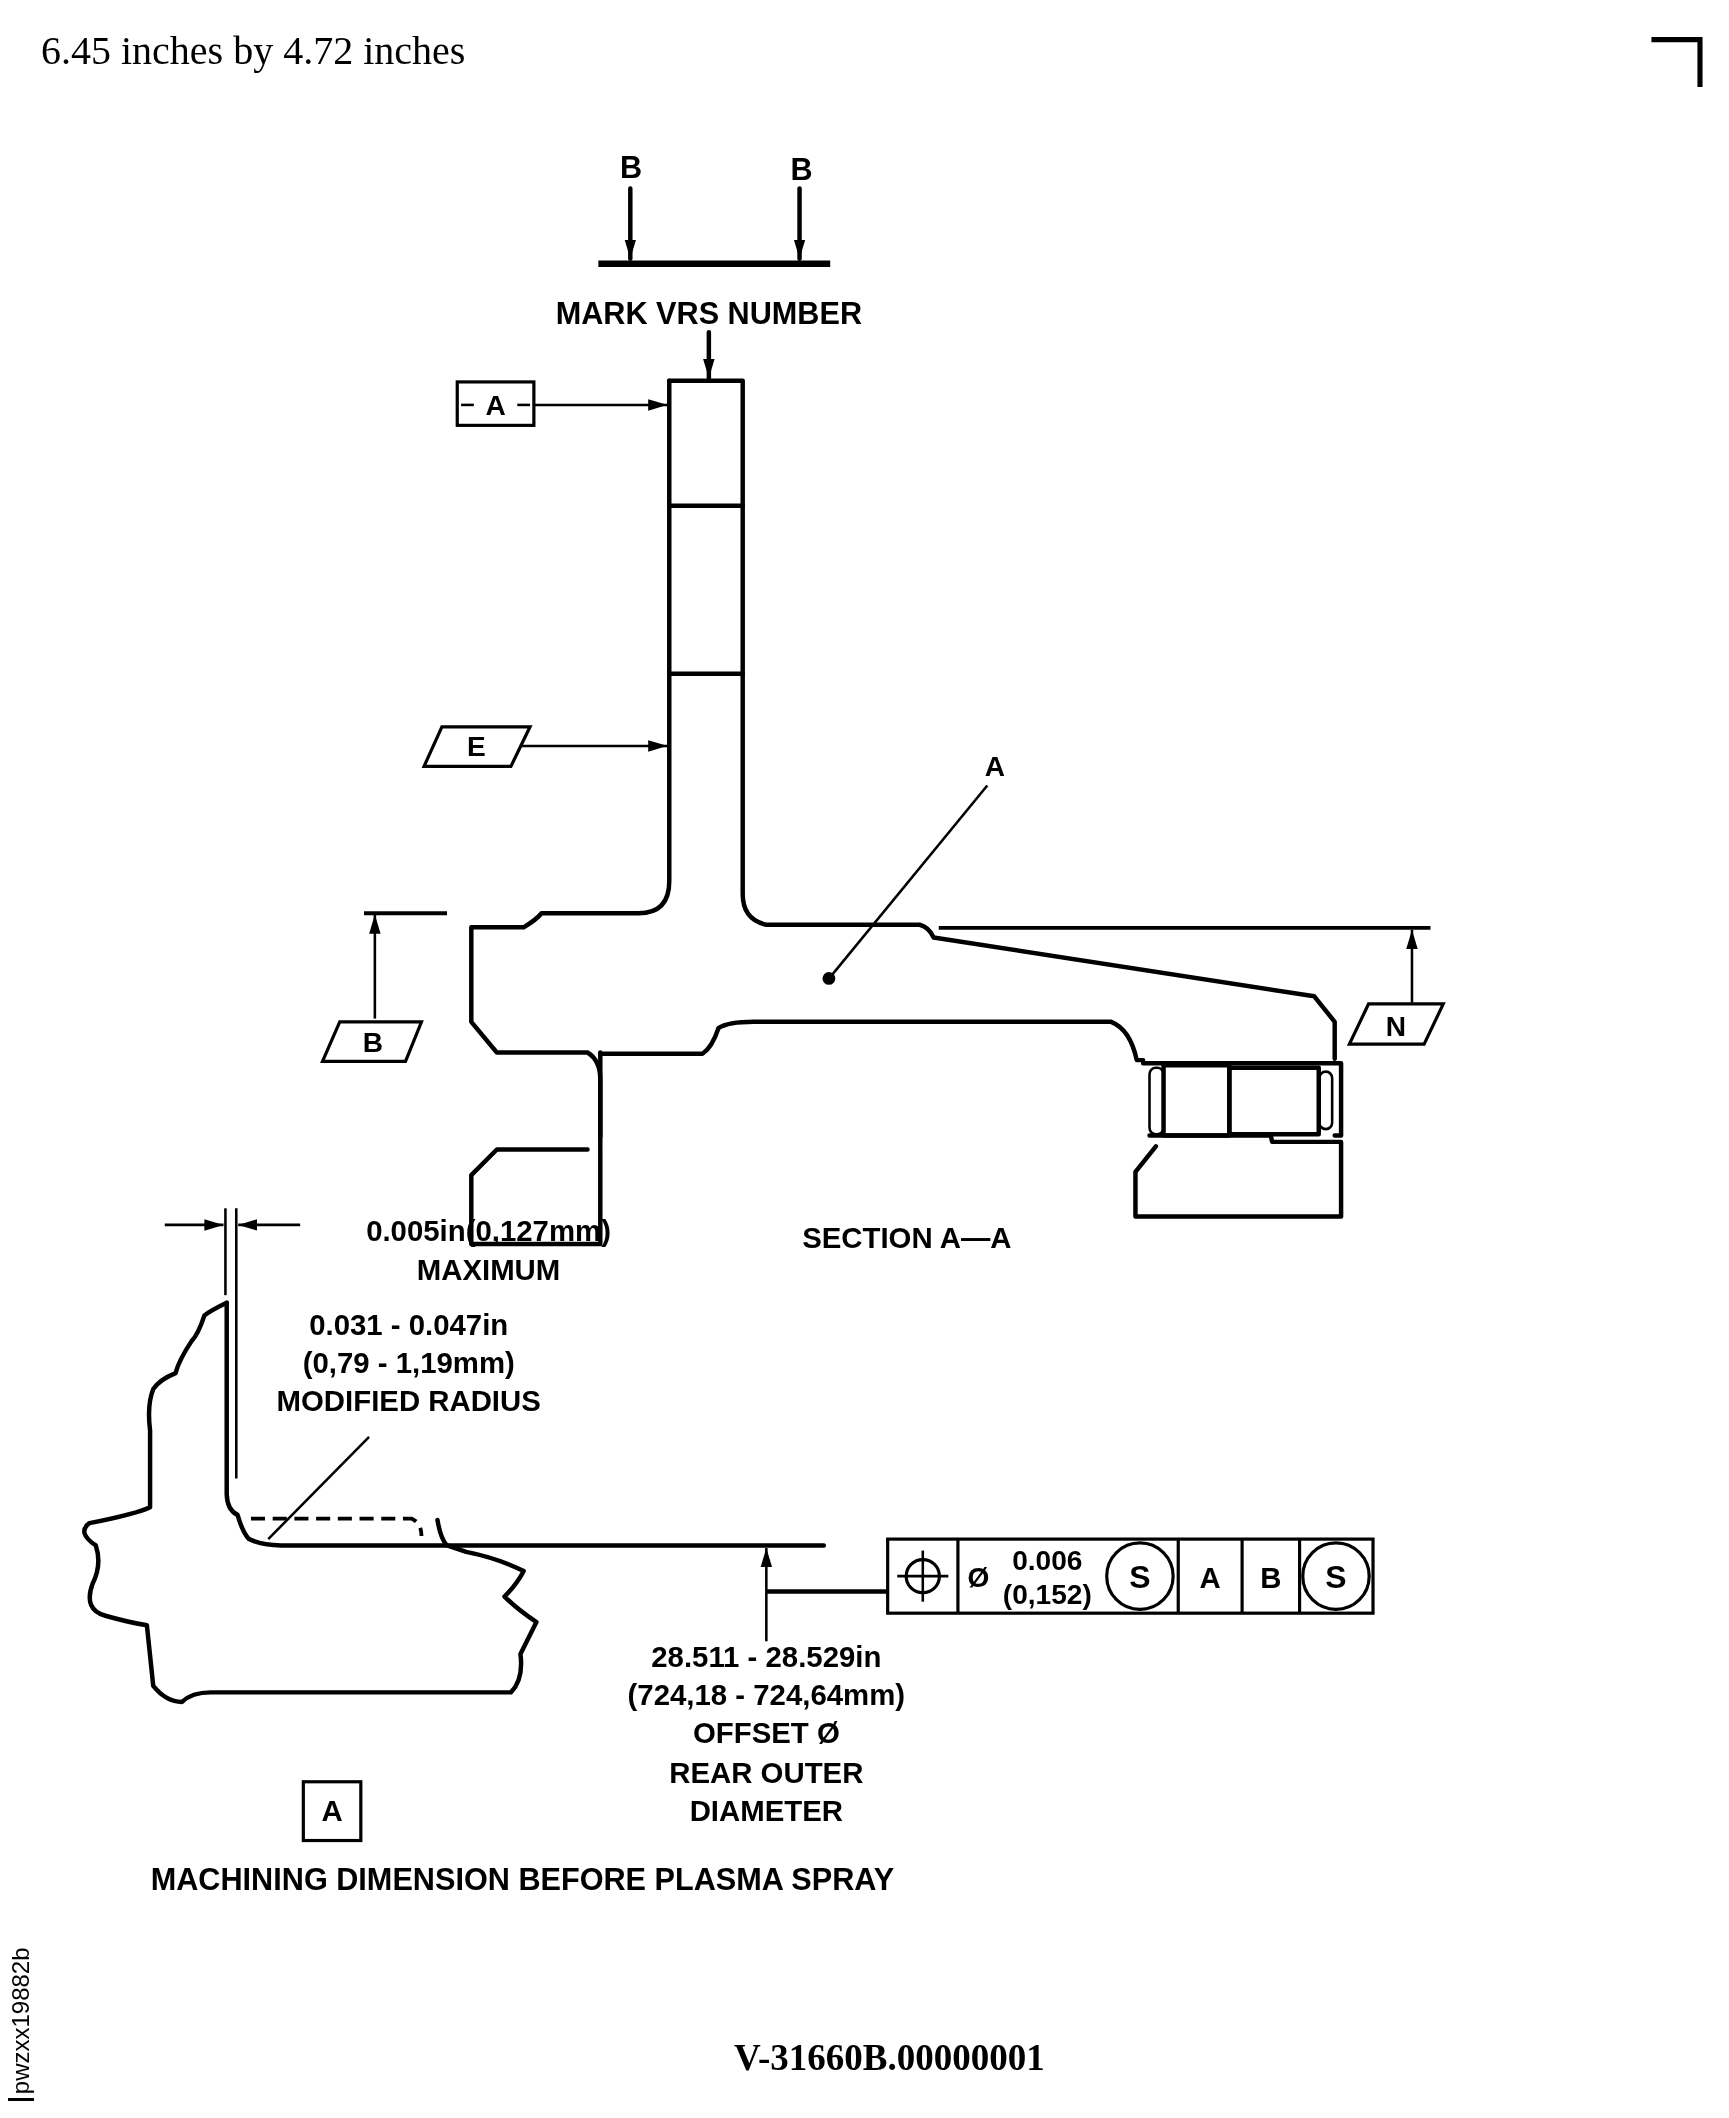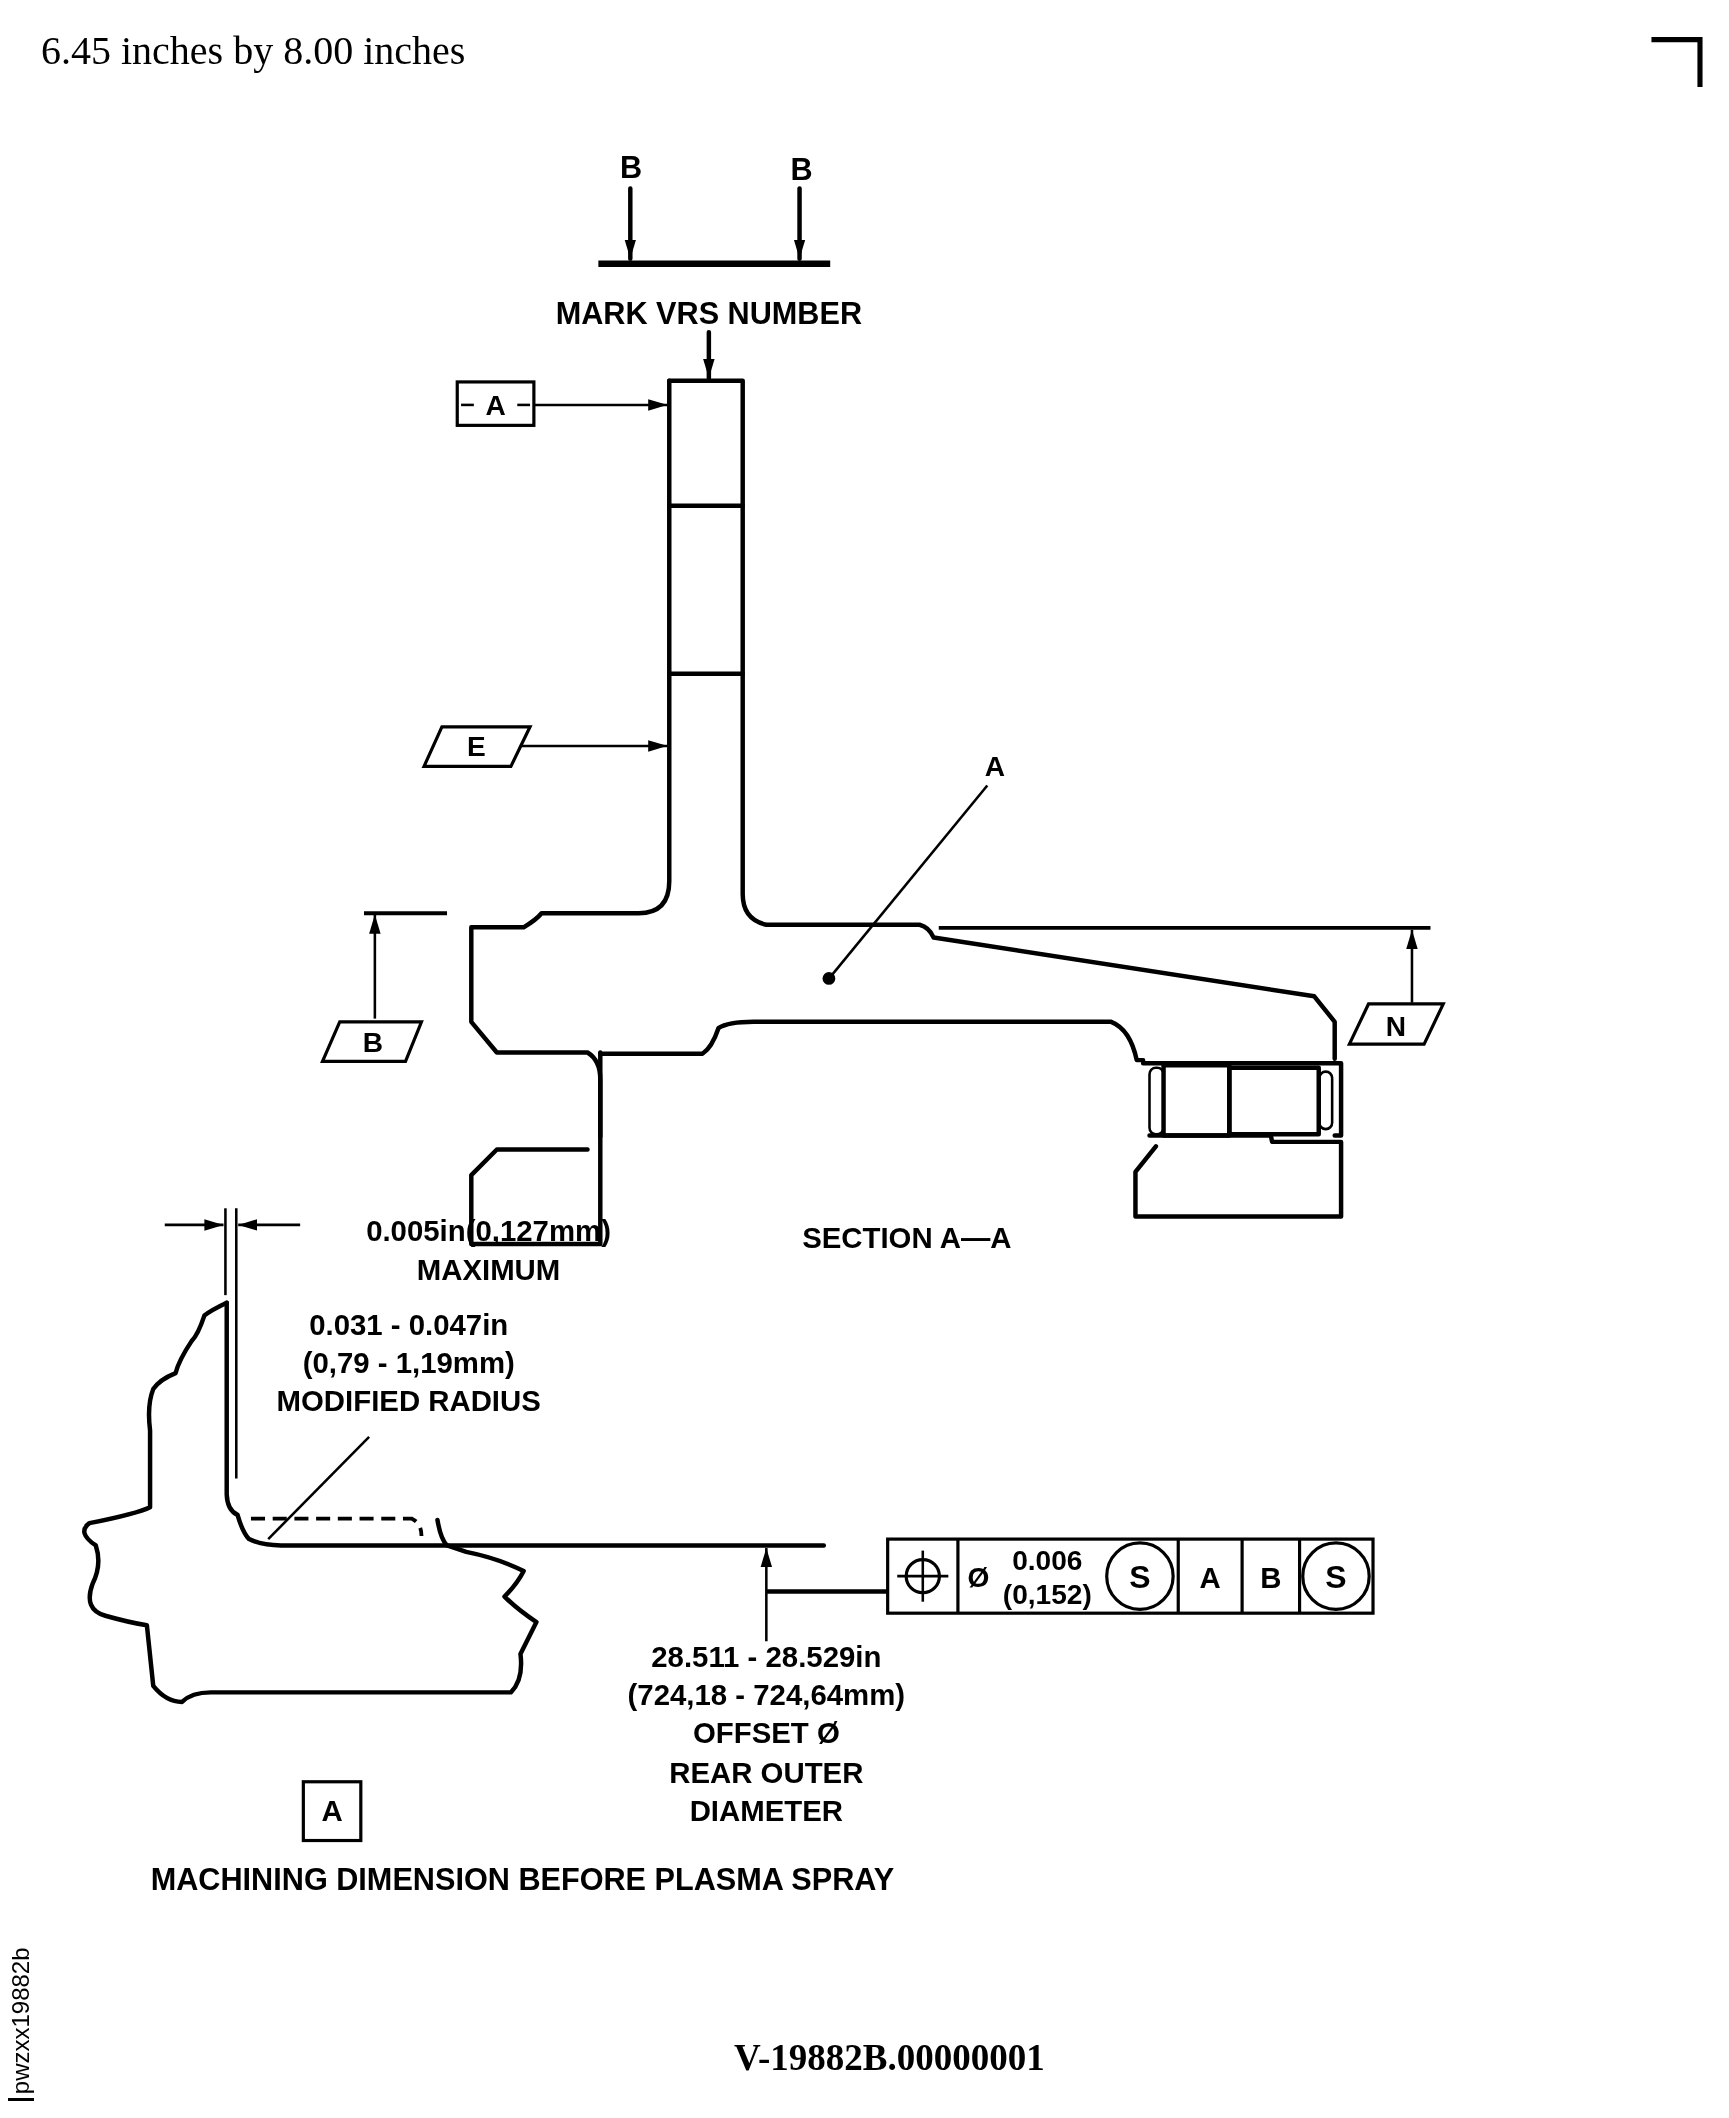--- a/index.html
+++ b/index.html
@@ -26,21 +26,21 @@
     font-family: "Liberation Sans", "DejaVu Sans", sans-serif;
     font-weight: bold; fill: #000;
   }
   .ln { stroke: #000; stroke-width: 7; fill: none; stroke-linejoin: round; stroke-linecap: round; }
   .thin { stroke: #000; stroke-width: 4; fill: none; }
   .box { stroke: #000; stroke-width: 5; fill: #fff; }
 </style>
 </head>
 <body>
 
-<div class="page-header">6.45 inches by 8.00 inches</div>
+<div class="page-header">6.45 inches by 4.72 inches</div>
 
 <svg id="drawing" width="1730" height="2119" viewBox="0 0 2709 3318" xmlns="http://www.w3.org/2000/svg">
   <defs>
     <marker id="ah" markerWidth="10" markerHeight="10" refX="9" refY="5" orient="auto" markerUnits="userSpaceOnUse">
       <path d="M0,0 L10,5 L0,10 Z" fill="#000"></path>
     </marker>
     <marker id="ahBig" viewBox="0 0 10 10" markerWidth="30" markerHeight="30" refX="10" refY="5" orient="auto" markerUnits="userSpaceOnUse">
       <path d="M0,2 L10,5 L0,8 Z" fill="#000"></path>
     </marker>
   </defs>
@@ -160,14 +160,14 @@
   <text x="1200" y="2852" font-size="46" text-anchor="middle">DIAMETER</text>
 
   <g>
     <rect class="box" x="475" y="2790" width="90" height="92"></rect>
     <text x="520" y="2852" font-size="46" text-anchor="middle">A</text>
     <text x="818" y="2960" font-size="48" text-anchor="middle">MACHINING DIMENSION BEFORE PLASMA SPRAY</text>
   </g>
 </svg>
 
 <div class="side-code">pwzxx19882b</div>
-<div class="footer-id">V-19882B.00000001</div>
+<div class="footer-id">V-31660B.00000001</div>
 
 
 </body></html>

